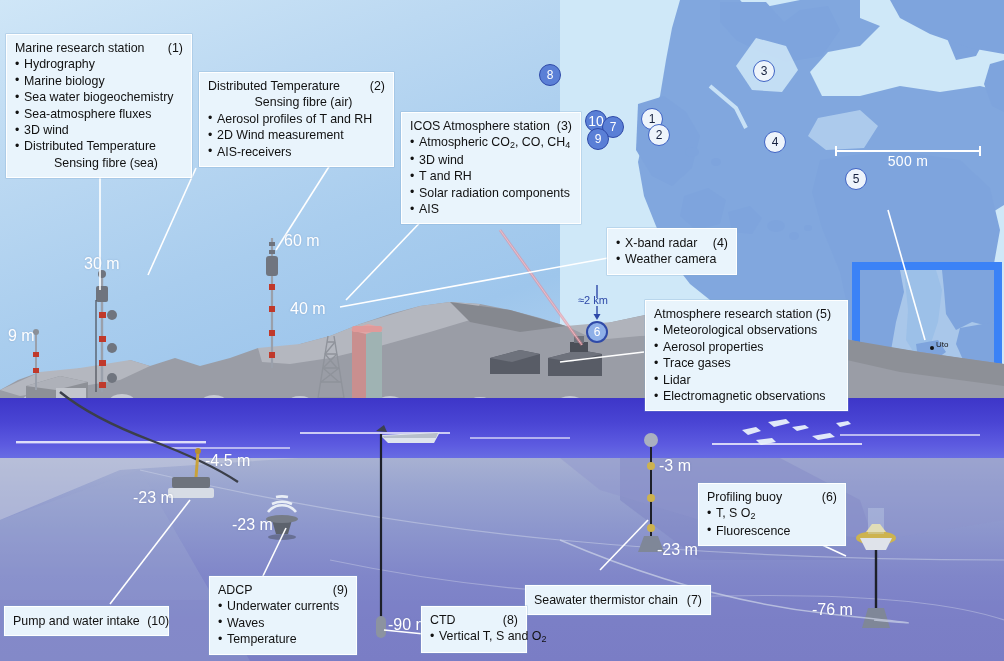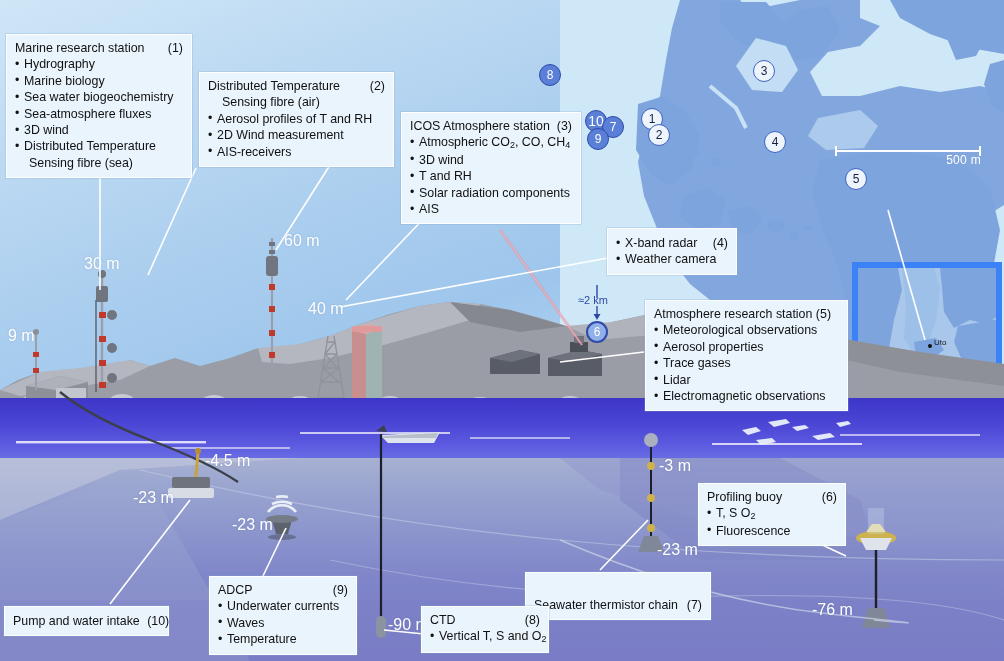--- a/index.html
+++ b/index.html
@@ -25,34 +25,34 @@
 
   
   .map-wrap{position:absolute;left:560px;top:0;width:444px;height:405px;overflow:hidden;}
   .map-svg{position:absolute;left:0;top:0;}
 
   .scalebar{position:absolute;left:835px;top:150px;width:146px;height:18px;}
   .scalebar .bar{position:absolute;left:0;top:0;width:146px;height:2px;background:#ffffff;}
   .scalebar .cap{position:absolute;top:-4px;width:2px;height:10px;background:#ffffff;}
   .scalebar .cap.l{left:0;}
   .scalebar .cap.r{right:0;}
-  .scalebar .lbl{position:absolute;left:0;top:3px;width:146px;text-align:right;
-    color:#ffffff;font-size:12px;letter-spacing:.3px;}
+  .scalebar .lbl{position:absolute;left:0;top:3px;width:146px;text-align:center;
+    color:#ffffff;font-size:14px;letter-spacing:.3px;}
 
   .uto-word{
     position:absolute;left:860px;top:165px;
     font-size:52px;color:#ffffff;opacity:.45;letter-spacing:1px;
     font-family:"Liberation Sans","DejaVu Sans",sans-serif;
     pointer-events:none;
   }
 
   
   .inset{
     position:absolute;left:852px;top:262px;width:150px;height:146px;
-    border:6px solid #3b82f6;box-sizing:border-box;overflow:hidden;background:#a9c7ea;
+    border:8px solid #3b82f6;box-sizing:border-box;overflow:hidden;background:#a9c7ea;
   }
   .inset-dot{position:absolute;left:70px;top:76px;width:4px;height:4px;background:#111;border-radius:50%;}
   .inset-label{position:absolute;left:76px;top:70px;font-size:8px;color:#111;}
 
   
   .mk{
     position:absolute;width:22px;height:22px;border-radius:50%;
     display:flex;align-items:center;justify-content:center;
     font-size:12px;box-sizing:border-box;
   }
@@ -83,21 +83,21 @@
     font-size:12.4px;
     line-height:16.4px;
     padding:5px 8px 6px 8px;
     box-sizing:border-box;
   }
   .box .hdr{position:relative;white-space:nowrap;}
   .box .num{position:absolute;right:0;top:0;}
   .box ul{margin:0;padding:0;list-style:none;}
   .box li{position:relative;padding-left:9px;white-space:nowrap;}
   .box li:before{content:"\2022";position:absolute;left:0;top:-0.5px;}
-  .box .cont{padding-left:14px;white-space:nowrap;}
+  .box .cont{padding-left:14px;white-space:nowrap;text-align:center;}
   sub{font-size:9px;vertical-align:baseline;position:relative;top:2px;}
 
   
   .lead{position:absolute;left:0;top:0;width:1004px;height:661px;pointer-events:none;}
 
   
   .tag{
     position:absolute;color:#ffffff;font-size:16px;white-space:nowrap;
     text-shadow:0 0 2px rgba(60,80,130,.25);
   }
@@ -414,21 +414,21 @@
     <div class="mk light" style="left:648px;top:124px;">2</div>
     <div class="mk light" style="left:753px;top:60px;">3</div>
     <div class="mk light" style="left:764px;top:131px;">4</div>
     <div class="mk light" style="left:845px;top:168px;">5</div>
     <div class="mk ring" style="left:586px;top:321px;">6</div>
   </div>
 
   <div class="tag" style="left:8px;top:327px;">9 m</div>
   <div class="tag" style="left:84px;top:255px;">30 m</div>
   <div class="tag" style="left:284px;top:232px;">60 m</div>
-  <div class="tag" style="left:308px;top:300px;">40 m</div>
+  <div class="tag" style="left:290px;top:300px;">40 m</div>
 
   <div class="tag" style="left:205px;top:452px;">-4.5 m</div>
   <div class="tag" style="left:133px;top:489px;">-23 m</div>
   <div class="tag" style="left:232px;top:516px;">-23 m</div>
   <div class="tag" style="left:388px;top:616px;">-90 m</div>
   <div class="tag" style="left:659px;top:457px;">-3 m</div>
   <div class="tag" style="left:657px;top:541px;">-23 m</div>
   <div class="tag" style="left:812px;top:601px;">-76 m</div>
 
   <div class="box" style="left:6px;top:34px;width:186px;">
@@ -502,28 +502,28 @@
     <div class="hdr">
       <span>Profiling buoy</span>
       <span class="num">(6)</span>
     </div>
     <ul>
       <li><span>T, S O</span><sub>2</sub></li>
       <li>Fluorescence</li>
     </ul>
   </div>
 
-  <div class="box" style="left:525px;top:572px;width:186px;padding-top:24px;padding-bottom:6px;">
+  <div class="box" style="left:525px;top:585px;width:186px;padding-top:6px;padding-bottom:6px;">
     <div class="hdr">
       <span>Seawater thermistor chain</span>
       <span class="num">(7)</span>
     </div>
   </div>
 
-  <div class="box" style="left:421px;top:606px;width:128px;">
+  <div class="box" style="left:421px;top:606px;width:106px;">
     <div class="hdr">
       <span>CTD</span>
       <span class="num">(8)</span>
     </div>
     <ul>
       <li><span>Vertical T, S and O</span><sub>2</sub></li>
     </ul>
   </div>
 
   <div class="box" style="left:209px;top:576px;width:148px;">

